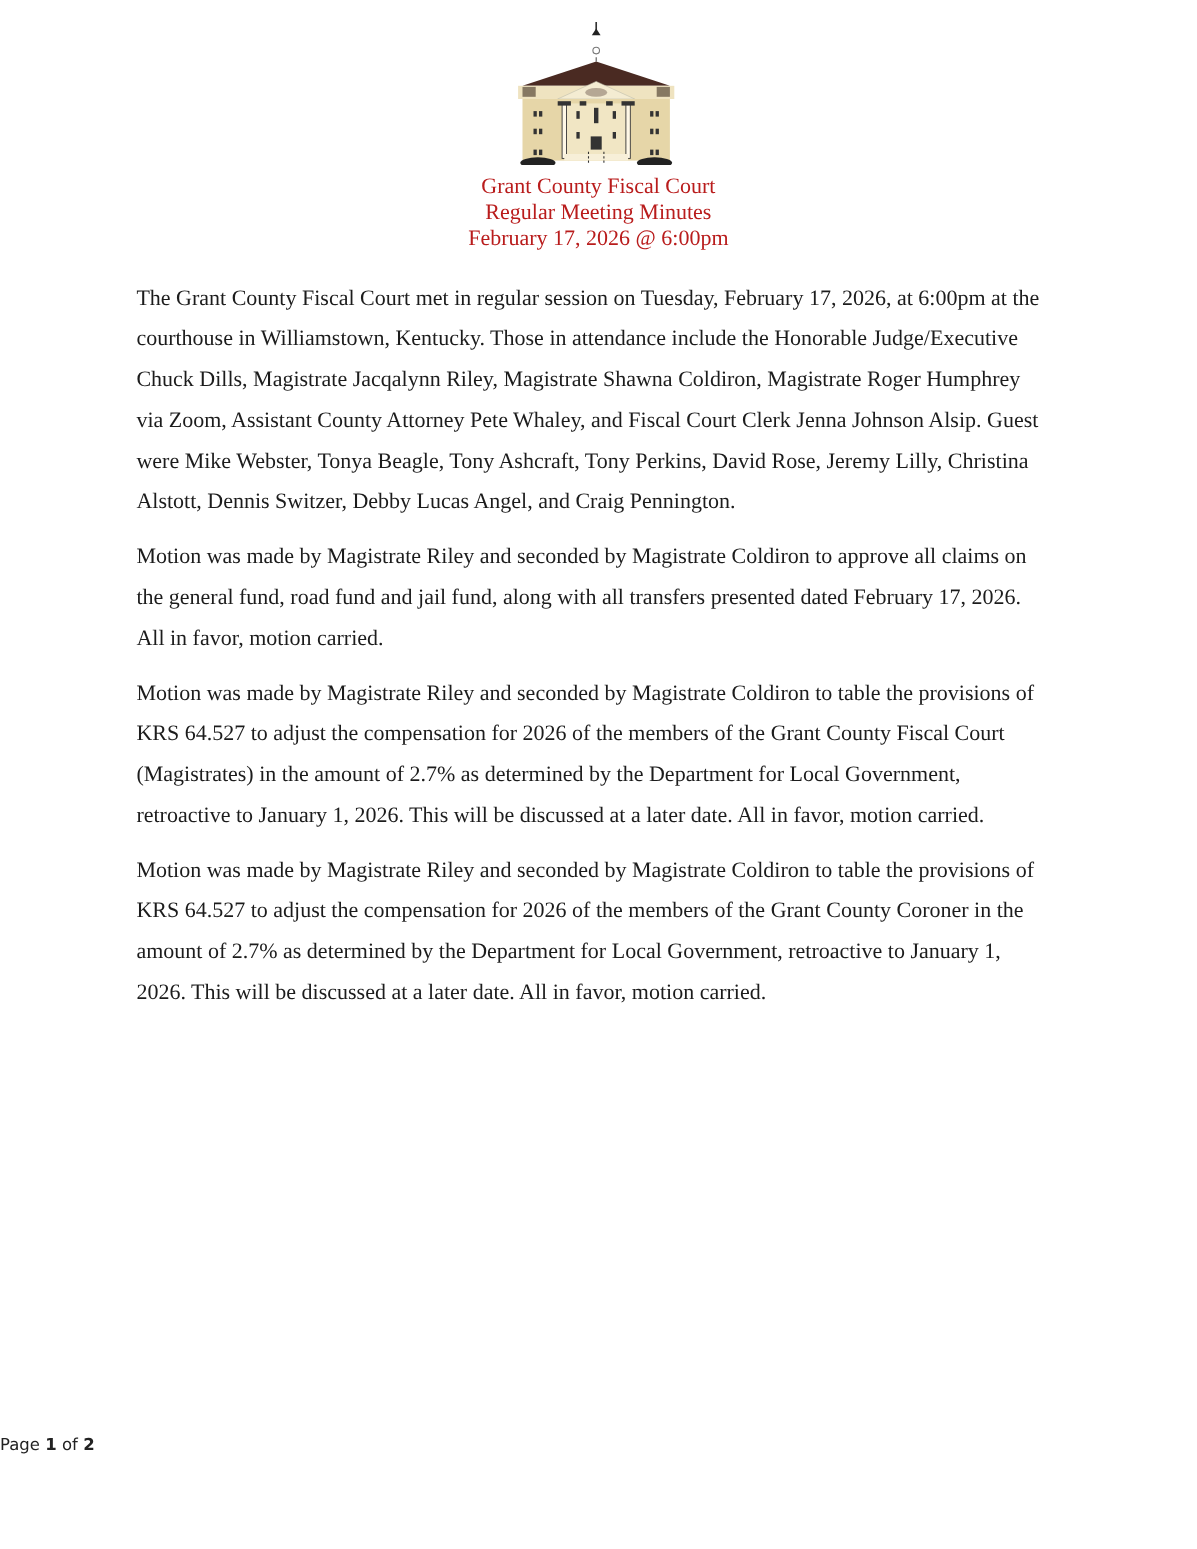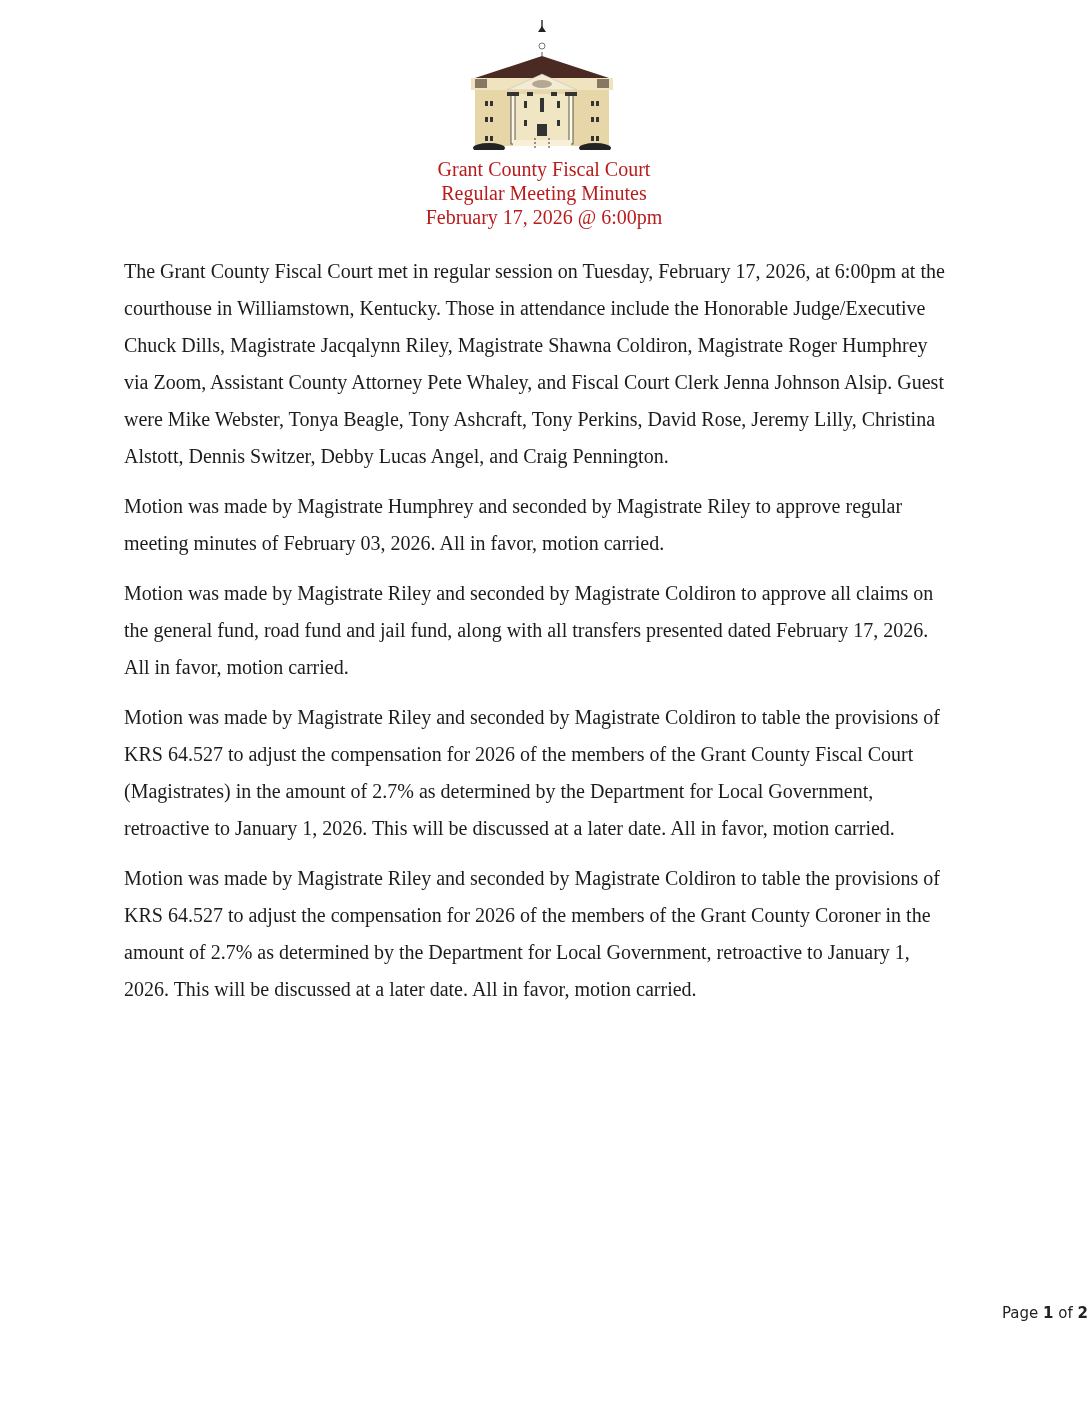--- a/index.html
+++ b/index.html
@@ -2,21 +2,21 @@
 <html><head>
 <meta charset="utf-8">
 <style>
   html, body { margin: 0; padding: 0; background: #ffffff; }
   body { width: 1088px; height: 1408px; position: relative; overflow: hidden; font-family: "Liberation Serif", "DejaVu Serif", serif; color: #1a1a1a; }
   .logo { position: absolute; left: 467px; top: 18px; width: 150px; height: 132px; }
   .header { position: absolute; left: 0; top: 157px; width: 1088px; text-align: center; font-size: 20px; line-height: 24px; color: #b91c1c; }
   .body-text { position: absolute; left: 124px; top: 253px; width: 840px; font-size: 20px; line-height: 37px; color: #1c1c1c; }
   .body-text p { margin: 0 14px 13px 0; }
   .bold { font-weight: normal; }
-  .footer { position: absolute; left: 0; top: 1304px; width: 1088px; text-align: right; font-family: "DejaVu Sans", "Liberation Sans", sans-serif; font-size: 15px; color: #222; }
+  .footer { position: absolute; left: 0; top: 1304px; width: 1088px; text-align: left; font-family: "DejaVu Sans", "Liberation Sans", sans-serif; font-size: 15px; color: #222; }
   .footer b { font-weight: bold; }
 </style>
 </head>
 <body>
 
 <div class="logo">
   <svg width="150" height="132" viewBox="0 0 150 132">
 
     <line x1="75" y1="2" x2="75" y2="12" stroke="#333" stroke-width="1.5"></line>
     <polygon points="71,14 79,14 75,8" fill="#222"></polygon>
@@ -72,21 +72,20 @@
 </div>
 
 <div class="header">
   <div>Grant County Fiscal Court</div>
   <div>Regular Meeting Minutes</div>
   <div>February 17, 2026 @ 6:00pm</div>
 </div>
 
 <div class="body-text">
   <p>The Grant County Fiscal Court met in regular session on Tuesday, February 17, 2026, at 6:00pm at the courthouse in Williamstown, Kentucky. Those in attendance include the Honorable Judge/Executive Chuck Dills, Magistrate Jacqalynn Riley, Magistrate Shawna Coldiron, Magistrate Roger Humphrey via Zoom, Assistant County Attorney Pete Whaley, and Fiscal Court Clerk Jenna Johnson Alsip. Guest were Mike Webster, Tonya Beagle, Tony Ashcraft, Tony Perkins, David Rose, Jeremy Lilly, Christina Alstott, Dennis Switzer, Debby Lucas Angel, and Craig Pennington.</p>
-  <p>Motion was made by Magistrate Humphrey and seconded by Magistrate Riley to approve regular meeting minutes of February 03, 2026. All in favor, motion carried.</p>
   <p>Motion was made by Magistrate Riley and seconded by Magistrate Coldiron to approve all claims on the general fund, road fund and jail fund, along with all transfers presented dated February 17, 2026. All in favor, motion carried.</p>
   <p><span>Motion was made by Magistrate Riley and seconded by Magistrate Coldiron to </span><span class="bold">table</span><span> the provisions of KRS 64.527 to adjust the compensation for 2026 of the members of the Grant County Fiscal Court (Magistrates) in the amount of 2.7% as determined by the Department for Local Government, retroactive to January 1, 2026. This will be discussed at a later date. All in favor, motion carried.</span></p>
   <p><span>Motion was made by Magistrate Riley and seconded by Magistrate Coldiron to </span><span class="bold">table</span><span> the provisions of KRS 64.527 to adjust the compensation for 2026 of the members of the Grant County Coroner in the amount of 2.7% as determined by the Department for Local Government, retroactive to January 1, 2026. This will be discussed at a later date.  All in favor, motion carried.</span></p>
 </div>
 
 <div class="footer">
   <span>Page</span>
   <b>1</b>
   <span>of</span>
   <b>2</b>

